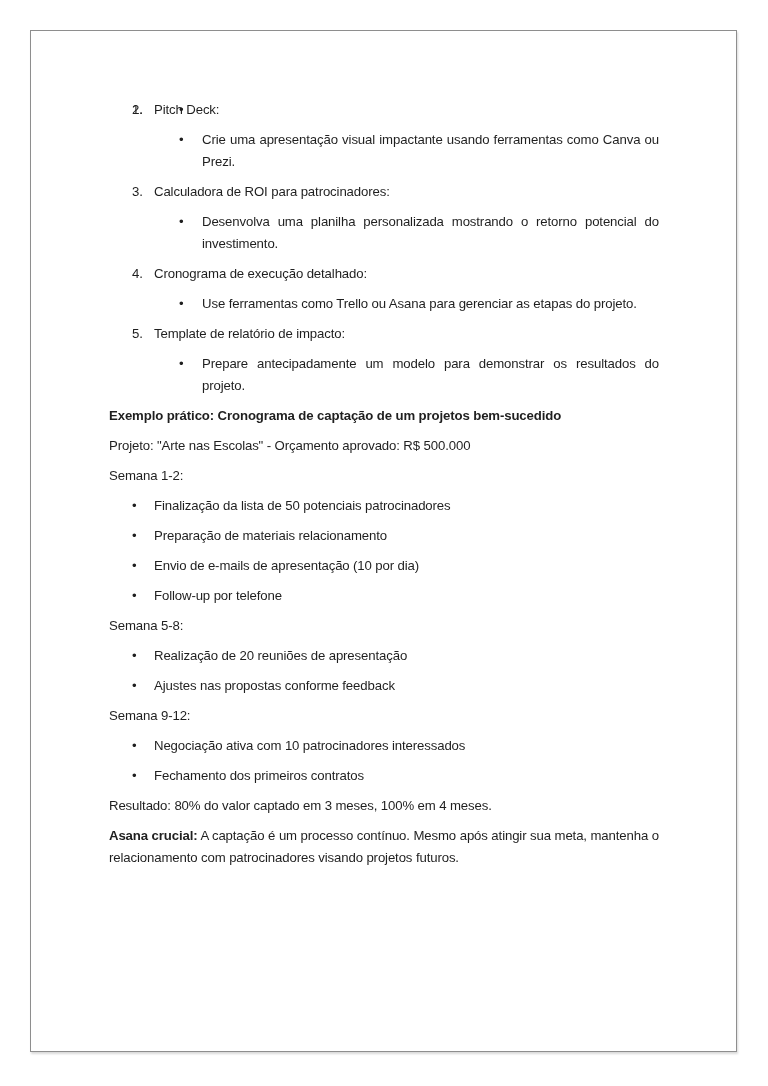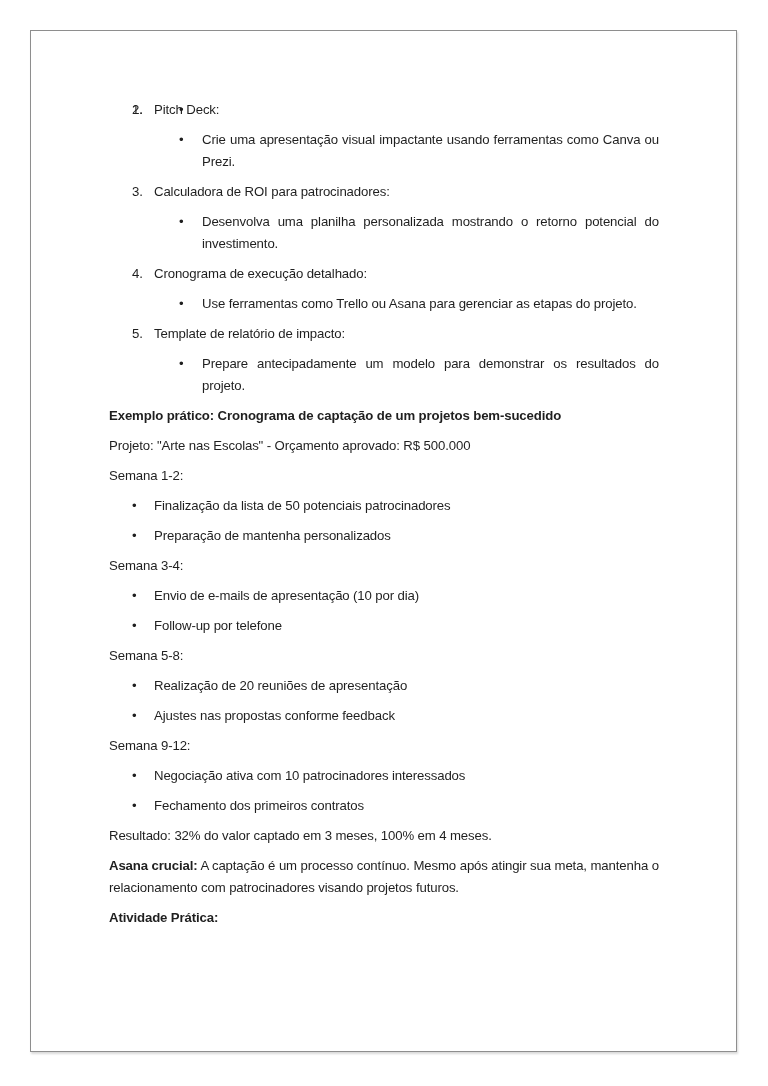--- a/index.html
+++ b/index.html
@@ -156,27 +156,26 @@
           <p class="line">Semana 1-2:</p>
           <div>
 
               <p class="line week-bullet">
                 <span class="bullet-marker">•</span>
                 <span>Finalização da lista de 50 potenciais patrocinadores</span>
               </p>
 
               <p class="line week-bullet">
                 <span class="bullet-marker">•</span>
-                <span>Preparação de mantenha personalizados</span>
-              </p>
-            </div>
-        </div>
-
-        <div>
-          <p class="line">Semana 3-4:</p>
+                <span>Preparação de materiais relacionamento</span>
+              </p>
+            </div>
+        </div>
+
+        <div>
           <div>
 
               <p class="line week-bullet">
                 <span class="bullet-marker">•</span>
                 <span>Envio de e-mails de apresentação (10 por dia)</span>
               </p>
 
               <p class="line week-bullet">
                 <span class="bullet-marker">•</span>
                 <span>Follow-up por telefone</span>
@@ -210,20 +209,19 @@
               </p>
 
               <p class="line week-bullet">
                 <span class="bullet-marker">•</span>
                 <span>Fechamento dos primeiros contratos</span>
               </p>
             </div>
         </div>
       </div>
 
-    <p class="line">Resultado: 32% do valor captado em 3 meses, 100% em 4 meses.</p>
+    <p class="line">Resultado: 80% do valor captado em 3 meses, 100% em 4 meses.</p>
 
     <p class="line justify"><span class="bold">Asana crucial:</span><span> A captação é um processo contínuo. Mesmo após atingir sua meta, mantenha o relacionamento com patrocinadores visando projetos futuros.</span></p>
 
-    <p class="line bold">Atividade Prática:</p>
 
   </div>
 </div>
 
 </body></html>

